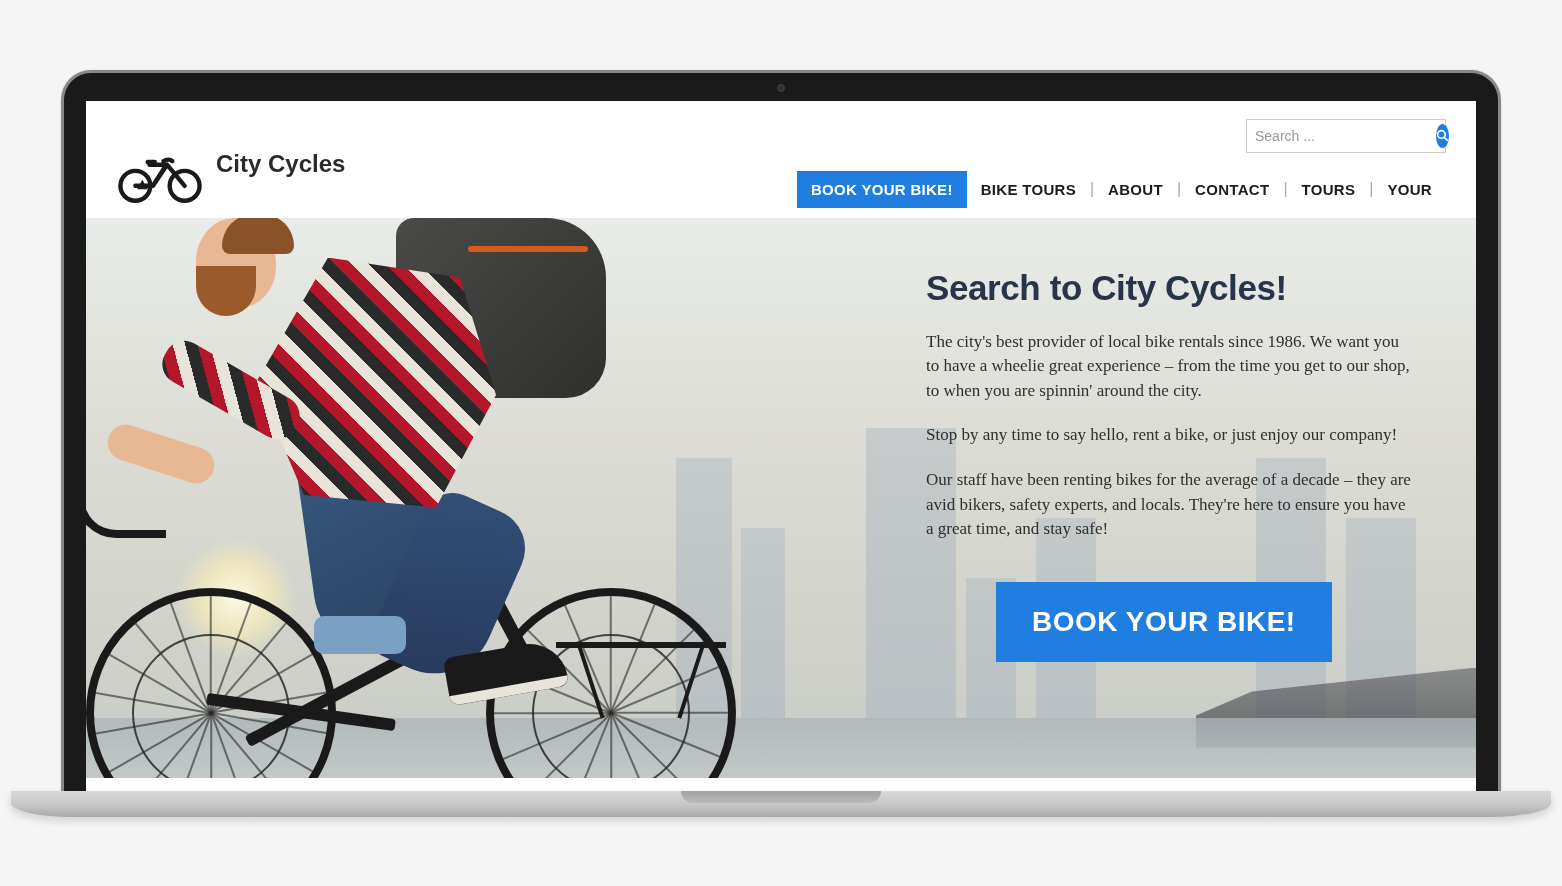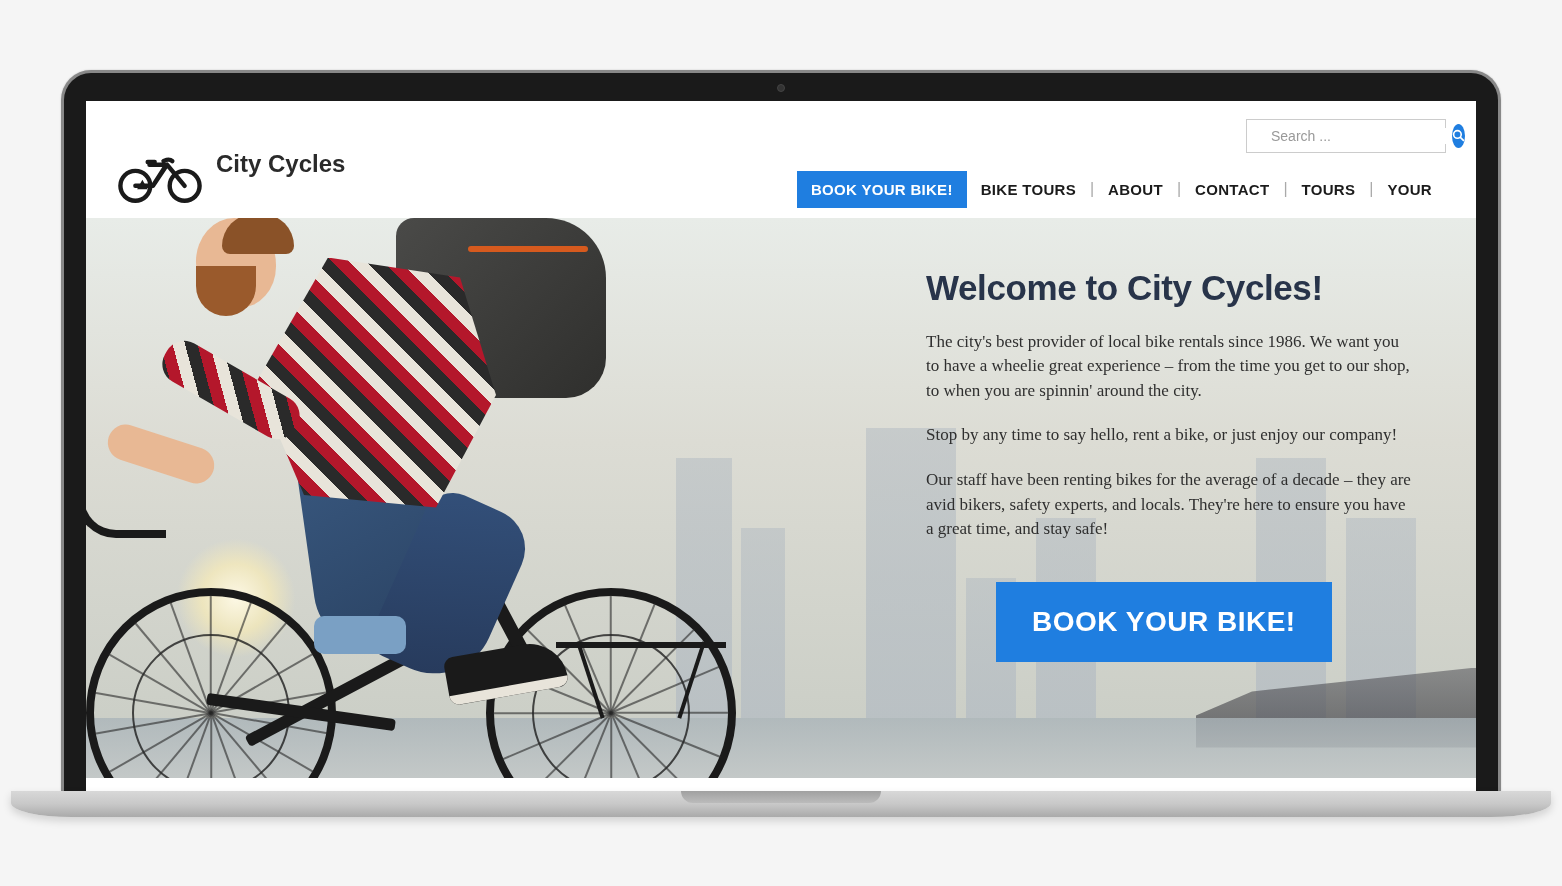--- a/index.html
+++ b/index.html
@@ -86,21 +86,21 @@
     .header-right {
       display: flex;
       flex-direction: column;
       align-items: flex-end;
       gap: 18px;
     }
     .search-wrap {
       display: flex;
       align-items: center;
       border: 1px solid #ccc;
-      padding: 2px 4px 2px 24px;
+      padding: 2px 4px 2px 8px;
       width: 200px;
       height: 34px;
     }
     .search-input {
       border: none;
       outline: none;
       font-size: 14px;
       color: #777;
       flex: 1;
       font-family: inherit;
@@ -544,21 +544,21 @@
             <div class="torso"></div>
             <div class="arm"></div>
             <div class="forearm"></div>
             <div class="head"></div>
             <div class="hair"></div>
             <div class="beard"></div>
           </div>
         </div>
 
         <div class="hero-content">
-          <h1 class="hero-title">Welcome to City Cycles!</h1>
+          <h1 class="hero-title">Search to City Cycles!</h1>
           <p class="hero-p">The city's best provider of local bike rentals since 1986. We want you to have a wheelie great experience – from the time you get to our shop, to when you are spinnin' around the city.</p>
           <p class="hero-p">Stop by any time to say hello, rent a bike, or just enjoy our company!</p>
           <p class="hero-p">Our staff have been renting bikes for the average of a decade – they are avid bikers, safety experts, and locals. They're here to ensure you have a great time, and stay safe!</p>
           <button class="hero-cta">BOOK YOUR BIKE!</button>
         </div>
       </section>
 
     </div>
   </div>
   <div class="laptop-base">

